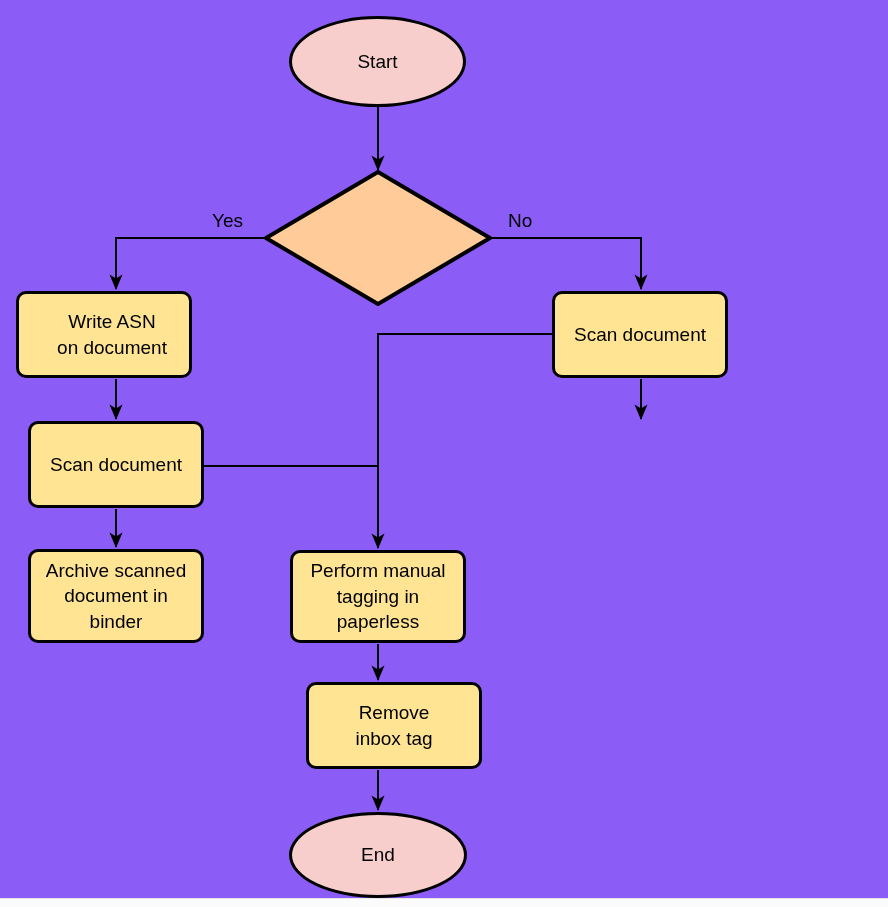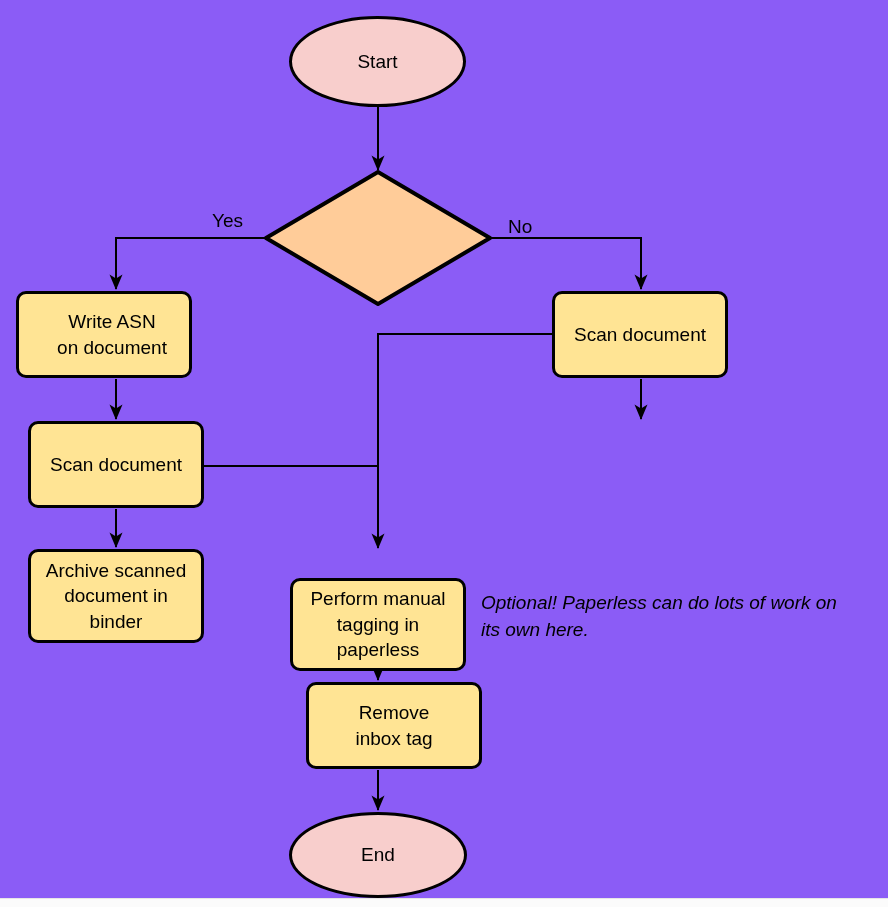--- a/index.html
+++ b/index.html
@@ -106,51 +106,49 @@
     <line x1="378" y1="644" x2="378" y2="680" stroke="#000000" stroke-width="2" marker-end="url(#arrow)"></line>
     <line x1="378" y1="770" x2="378" y2="810" stroke="#000000" stroke-width="2" marker-end="url(#arrow)"></line>
   </svg>
 
   <div class="node terminal" style="left:289px; top:16px; width:177px; height:91px;">
     <span>Start</span>
   </div>
 
 
   <div class="edge-label" style="left:212px; top:211px;">Yes</div>
-  <div class="edge-label" style="left:508px; top:217px;">No</div>
+  <div class="edge-label" style="left:508px; top:211px;">No</div>
 
   <div class="node process" style="left:16px; top:291px; width:176px; height:87px;padding-left:24px;">
     <span>Write ASN
 on document</span>
   </div>
   <div class="node process" style="left:28px; top:421px; width:176px; height:87px;">
     <span>Scan document</span>
   </div>
   <div class="node process" style="left:28px; top:549px; width:176px; height:94px;">
     <span>Archive scanned
 document in
 binder</span>
   </div>
 
   <div class="node process" style="left:552px; top:291px; width:176px; height:87px;">
     <span>Scan document</span>
   </div>
 
-  <div class="node process" style="left:290px; top:550px; width:176px; height:93px;margin-top:28px;">
+  <div class="node process" style="left:290px; top:550px; width:176px; height:93px;">
     <span>Perform manual
 tagging in
 paperless</span>
   </div>
   <div class="node process" style="left:290px; top:682px; width:176px; height:87px;margin-left:16px;">
     <span>Remove
 inbox tag</span>
   </div>
 
   <div class="node terminal" style="left:289px; top:812px; width:178px; height:86px;justify-content:center;">
     <span>End</span>
   </div>
 
-  <div class="note" style="left:481px; top:590px; width:402px;">Optional! Paperless can do lots of work on
-its own here.</div>
 
   <div class="bottom-strip"></div>
 
 </div>
 
 </body></html>

